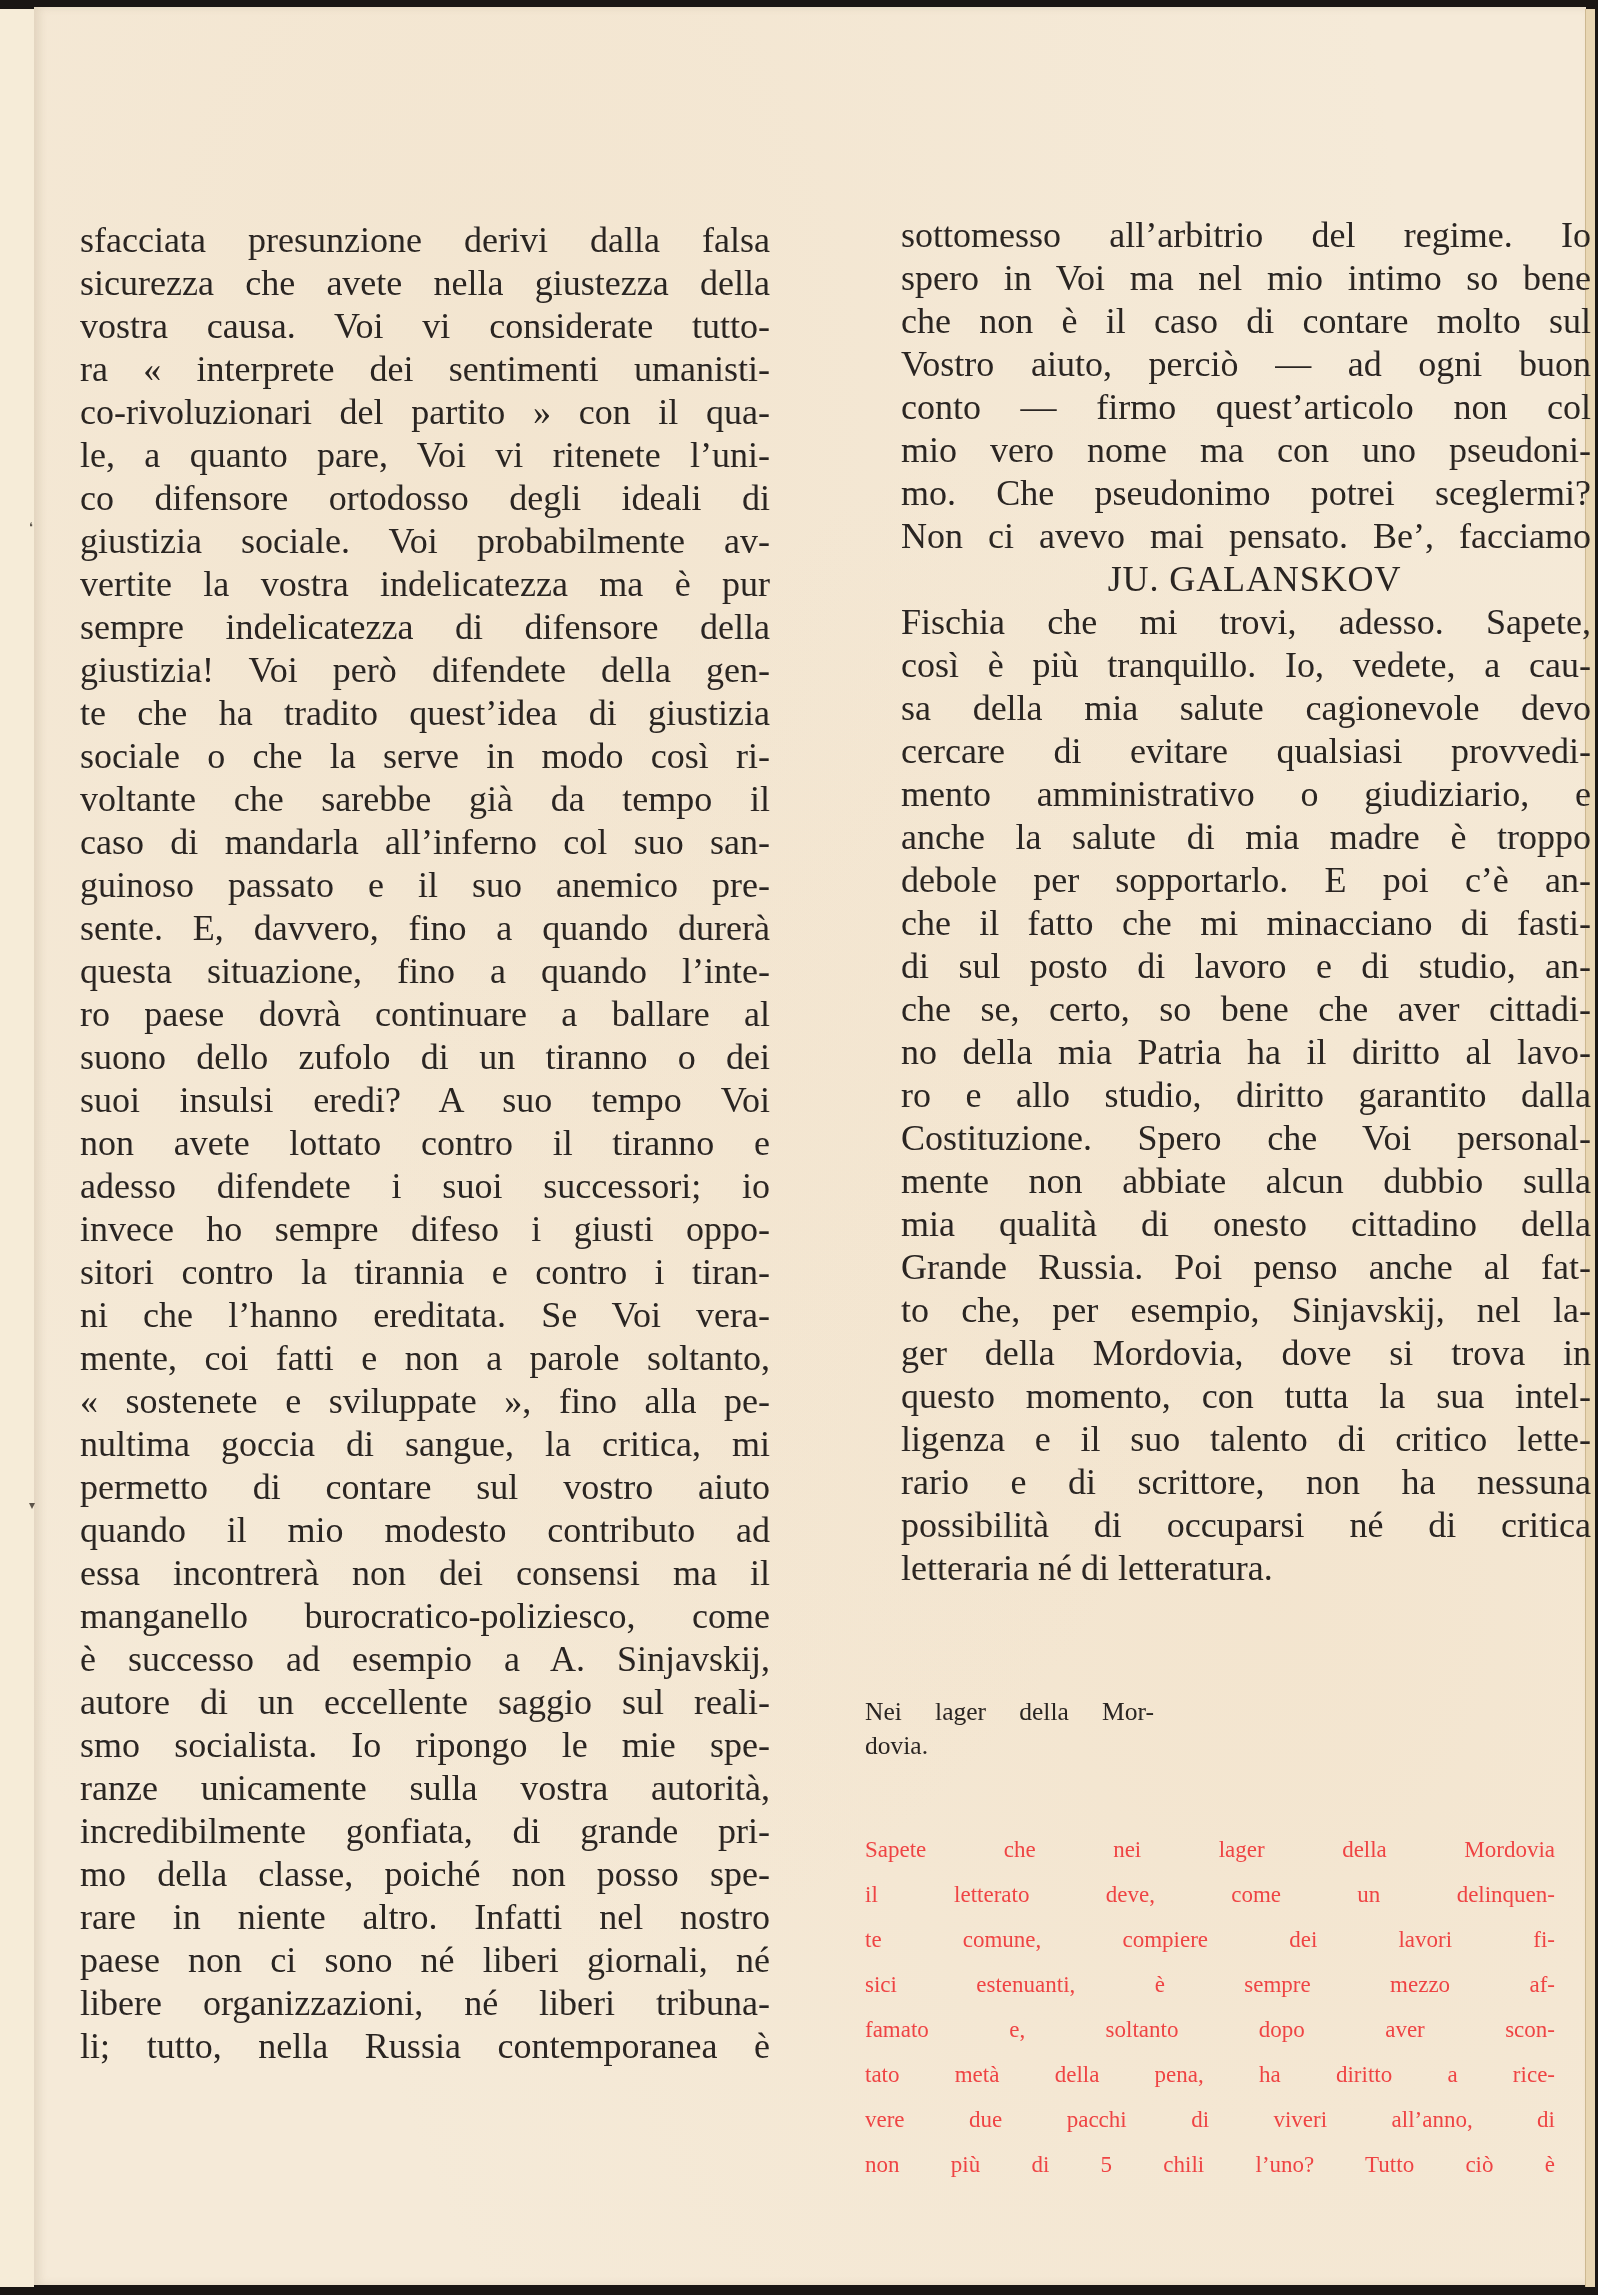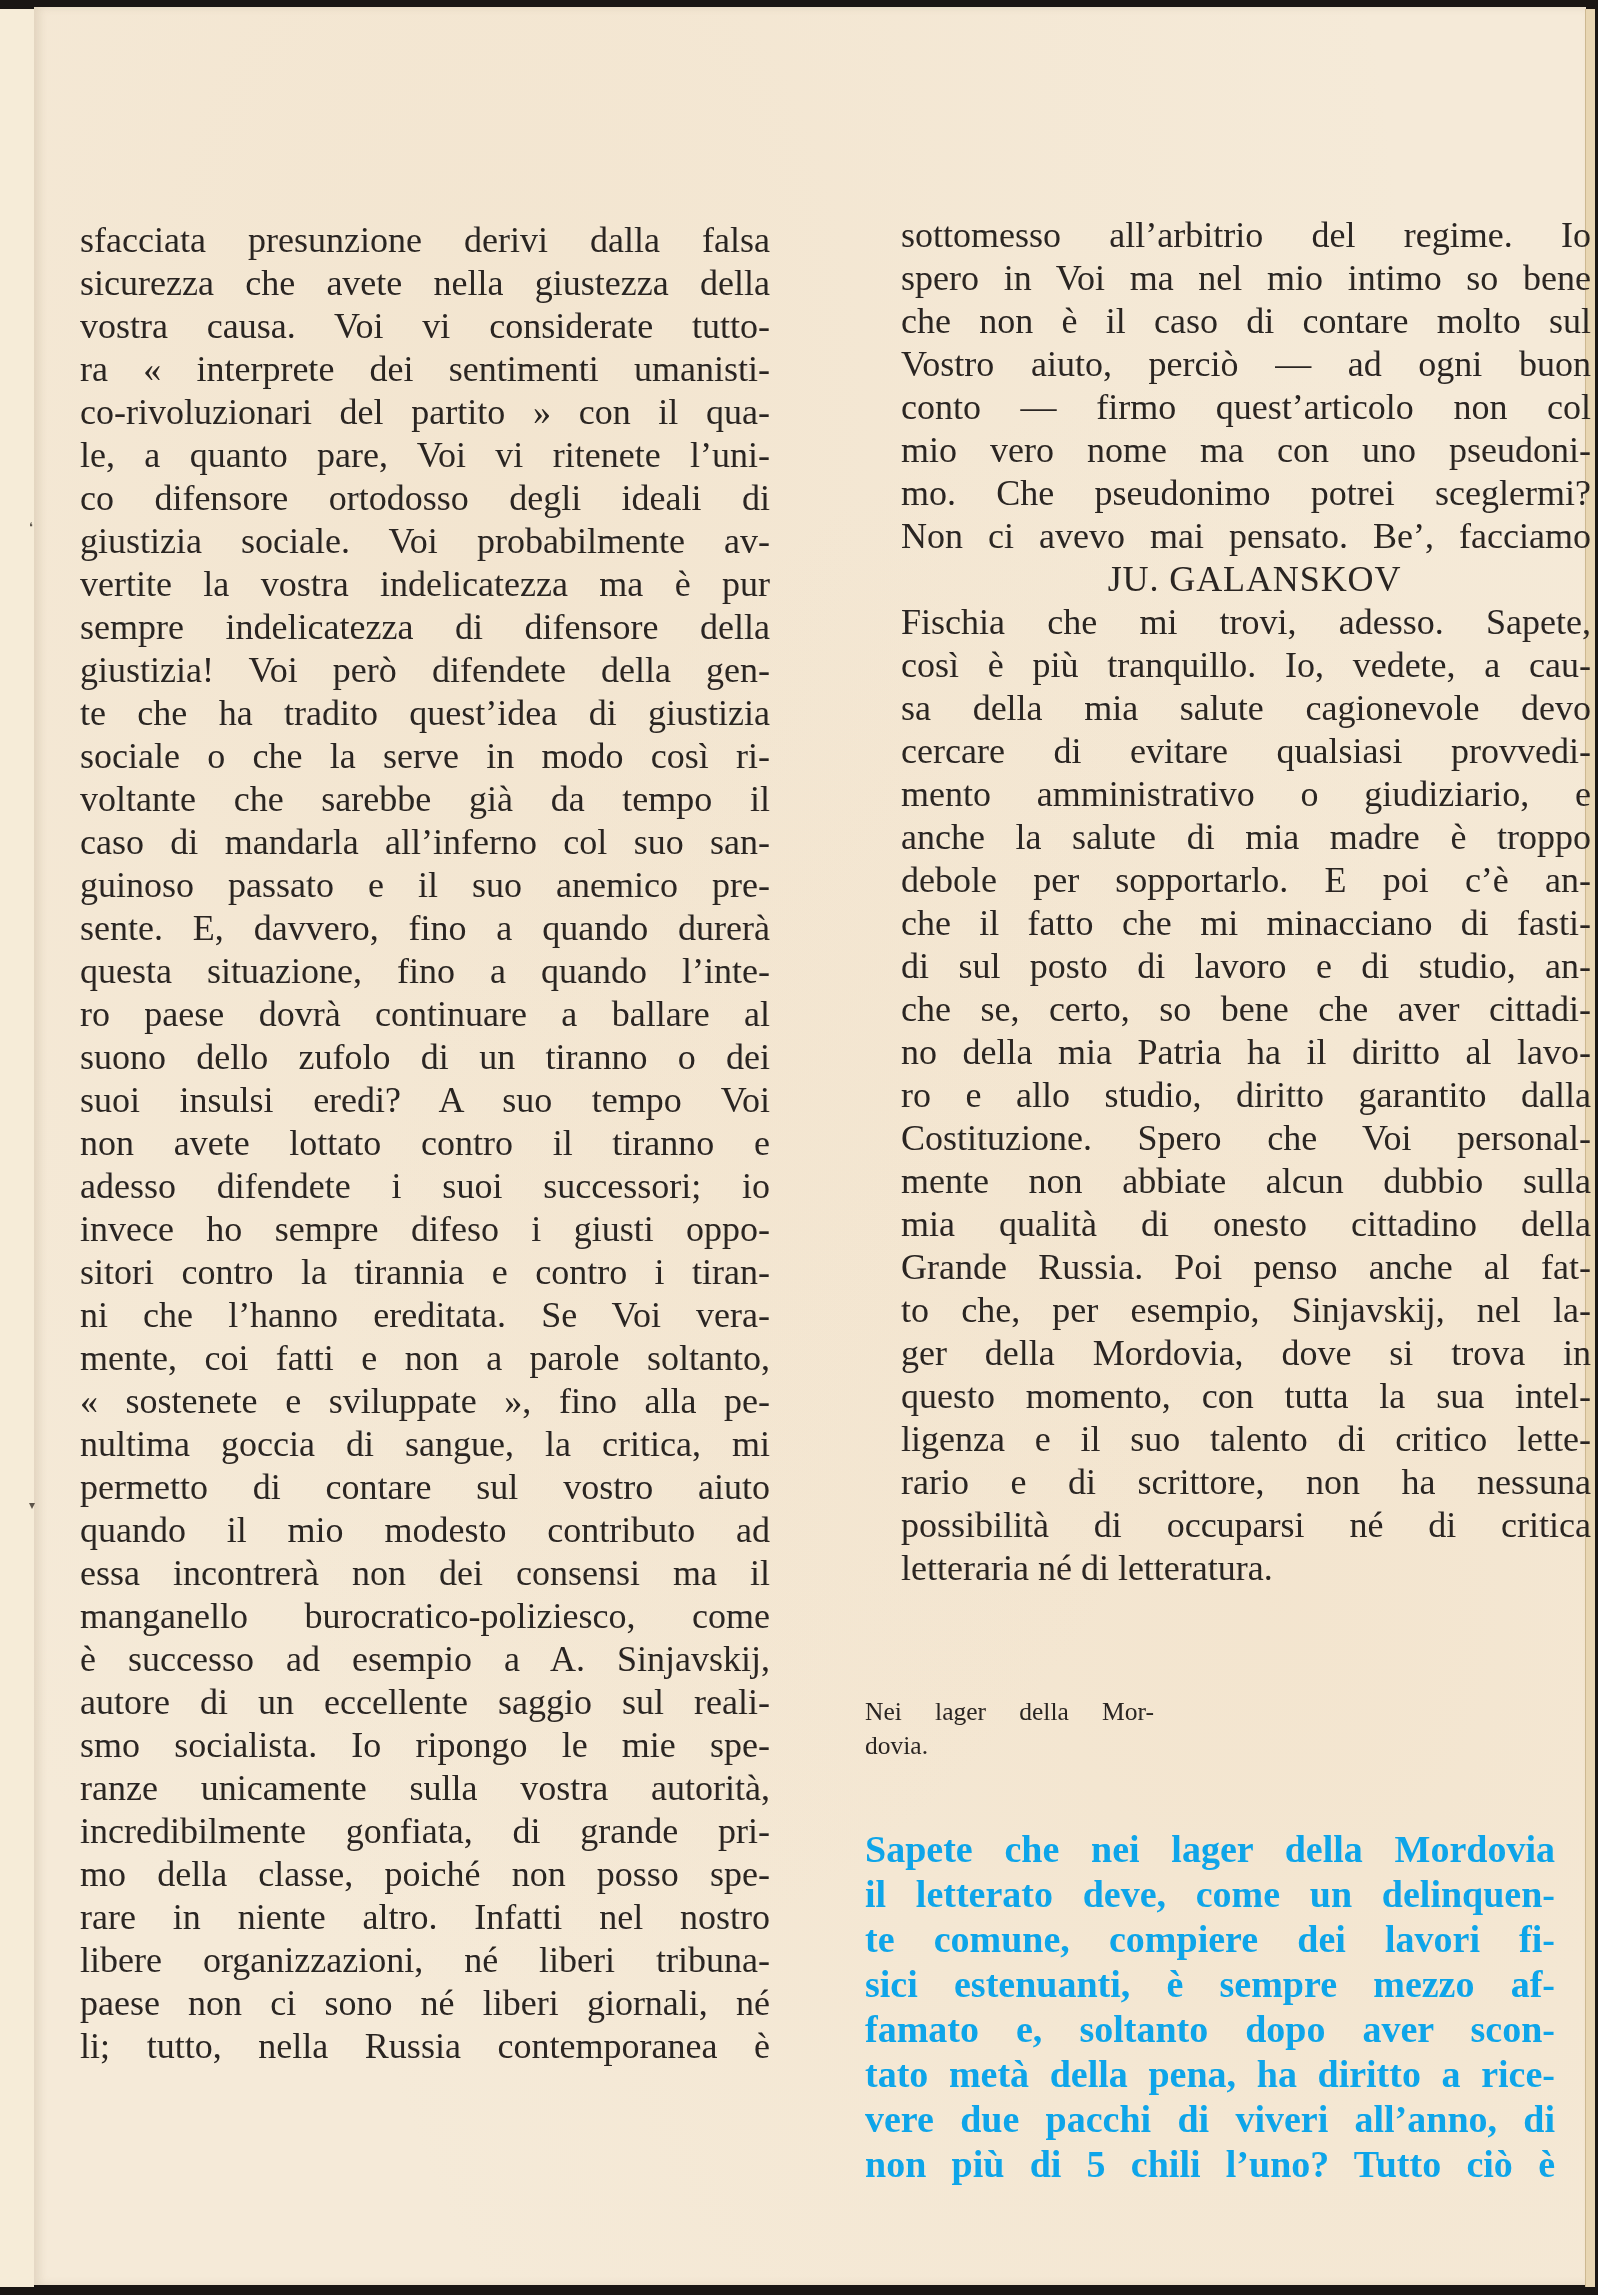--- a/index.html
+++ b/index.html
@@ -84,24 +84,23 @@
     line-height: 34px;
   }
   .caption .line {
     height: 34px;
   }
   .col-right-2 {
     position: absolute;
     left: 865px;
     top: 1827px;
     width: 690px;
-    color: #0ea5e9;
-    font-size: 38px;
+    color: #ef4444;
+    font-size: 23px;
     line-height: 45px;
-    font-weight: bold;
   }
   .col-right-2 .line { height: 45px; }
   .margin-mark {
     position: absolute;
     color: #5c544a;
     font-size: 12px;
   }
 </style>
 </head>
 <body>
@@ -144,22 +143,22 @@
     <span class="line">quando il mio modesto contributo ad</span>
     <span class="line">essa incontrerà non dei consensi ma il</span>
     <span class="line">manganello burocratico-poliziesco, come</span>
     <span class="line">è successo ad esempio a A. Sinjavskij,</span>
     <span class="line">autore di un eccellente saggio sul reali-</span>
     <span class="line">smo socialista. Io ripongo le mie spe-</span>
     <span class="line">ranze unicamente sulla vostra autorità,</span>
     <span class="line">incredibilmente gonfiata, di grande pri-</span>
     <span class="line">mo della classe, poiché non posso spe-</span>
     <span class="line">rare in niente altro. Infatti nel nostro</span>
+    <span class="line">paese non ci sono né liberi giornali, né</span>
     <span class="line">libere organizzazioni, né liberi tribuna-</span>
-    <span class="line">paese non ci sono né liberi giornali, né</span>
     <span class="line">li; tutto, nella Russia contemporanea è</span>
   </div>
 
 <div class="column col-right" id="col-right">
     <span class="line">sottomesso all’arbitrio del regime. Io</span>
     <span class="line">spero in Voi ma nel mio intimo so bene</span>
     <span class="line">che non è il caso di contare molto sul</span>
     <span class="line">Vostro aiuto, perciò — ad ogni buon</span>
     <span class="line">conto — firmo quest’articolo non col</span>
     <span class="line">mio vero nome ma con uno pseudoni-</span>

